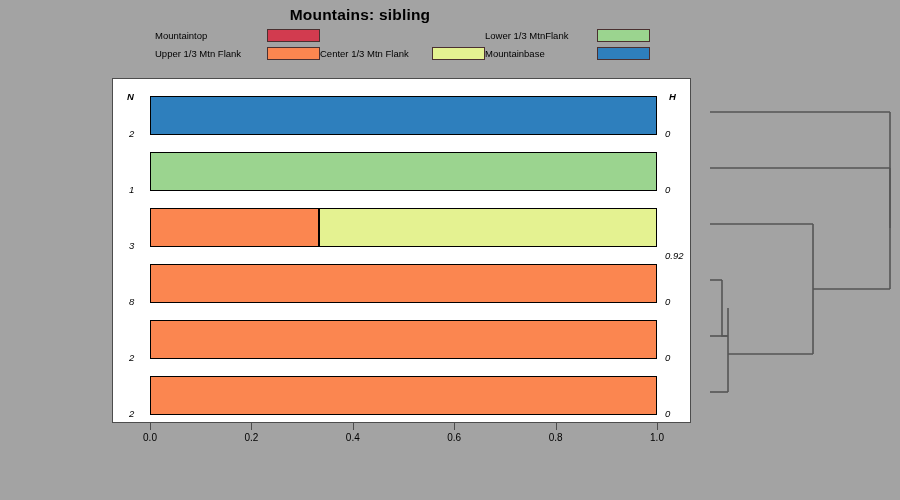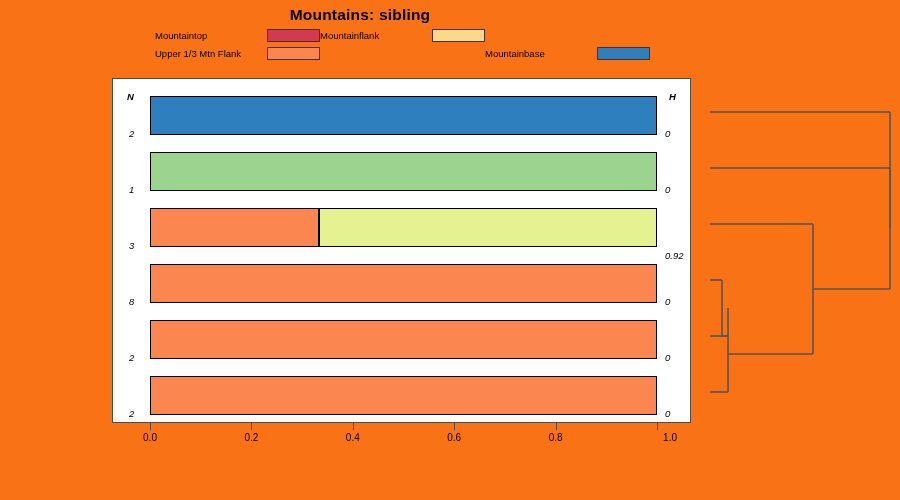--- a/index.html
+++ b/index.html
@@ -8,21 +8,21 @@
     background: #ffffff;
   }
   body {
     font-family: "Liberation Sans", sans-serif;
     color: #000000;
   }
   #stage {
     position: relative;
     width: 900px;
     height: 500px;
-    background: #f97316;
+    background: #a3a3a3;
     overflow: hidden;
   }
   .abs { position: absolute; }
 
   
   #chart-title {
     left: 0;
     top: 6px;
     width: 720px;
     text-align: center;
@@ -149,26 +149,30 @@
         <div class="legend-row r0">
           <span class="legend-label">Mountaintop</span>
           <span class="legend-swatch" style="background: rgb(210, 59, 79);"></span>
         </div>
         <div class="legend-row r1">
           <span class="legend-label">Upper 1/3 Mtn Flank</span>
           <span class="legend-swatch" style="background: rgb(251, 134, 80);"></span>
         </div>
       </div>
       <div class="legend-col" style="left: 165px;">
+        <div class="legend-row r1">
+          <span class="legend-label">Center 1/3 Mtn Flank</span>
+          <span class="legend-swatch" style="background: rgb(228, 242, 145);"></span>
+        </div>
+      </div>
+      <div class="legend-col" style="left: 330px;">
         <div class="legend-row r0">
-          <span class="legend-label">Mountainflank</span>
-          <span class="legend-swatch" style="background: rgb(251, 217, 138);"></span>
-        </div>
-      </div>
-      <div class="legend-col" style="left: 330px;">
+          <span class="legend-label">Lower 1/3 MtnFlank</span>
+          <span class="legend-swatch" style="background: rgb(155, 212, 143);"></span>
+        </div>
         <div class="legend-row r1">
           <span class="legend-label">Mountainbase</span>
           <span class="legend-swatch" style="background: rgb(46, 127, 189);"></span>
         </div>
       </div>
     </div>
 
   <div class="abs" id="plot-frame"></div>
 
 
@@ -216,21 +220,21 @@
       <div class="tick-label" style="left: 150px;">0.0</div>
       <div class="tick-mark" style="left: 251.4px;"></div>
       <div class="tick-label" style="left: 251.4px;">0.2</div>
       <div class="tick-mark" style="left: 352.8px;"></div>
       <div class="tick-label" style="left: 352.8px;">0.4</div>
       <div class="tick-mark" style="left: 454.2px;"></div>
       <div class="tick-label" style="left: 454.2px;">0.6</div>
       <div class="tick-mark" style="left: 555.6px;"></div>
       <div class="tick-label" style="left: 555.6px;">0.8</div>
       <div class="tick-mark" style="left: 657px;"></div>
-      <div class="tick-label" style="left: 657px; text-align: right;">1.0</div>
+      <div class="tick-label" style="left: 657px;">1.0</div>
     </div>
 
   <div class="abs" id="dendrogram">
     <svg width="200" height="500" viewBox="0 0 200 500">
       <g fill="none" stroke="#555555" stroke-width="1.6" stroke-linecap="butt">
 
         <path d="M10,112 L190,112"></path>
 
         <path d="M10,168 L190,168"></path>
 

